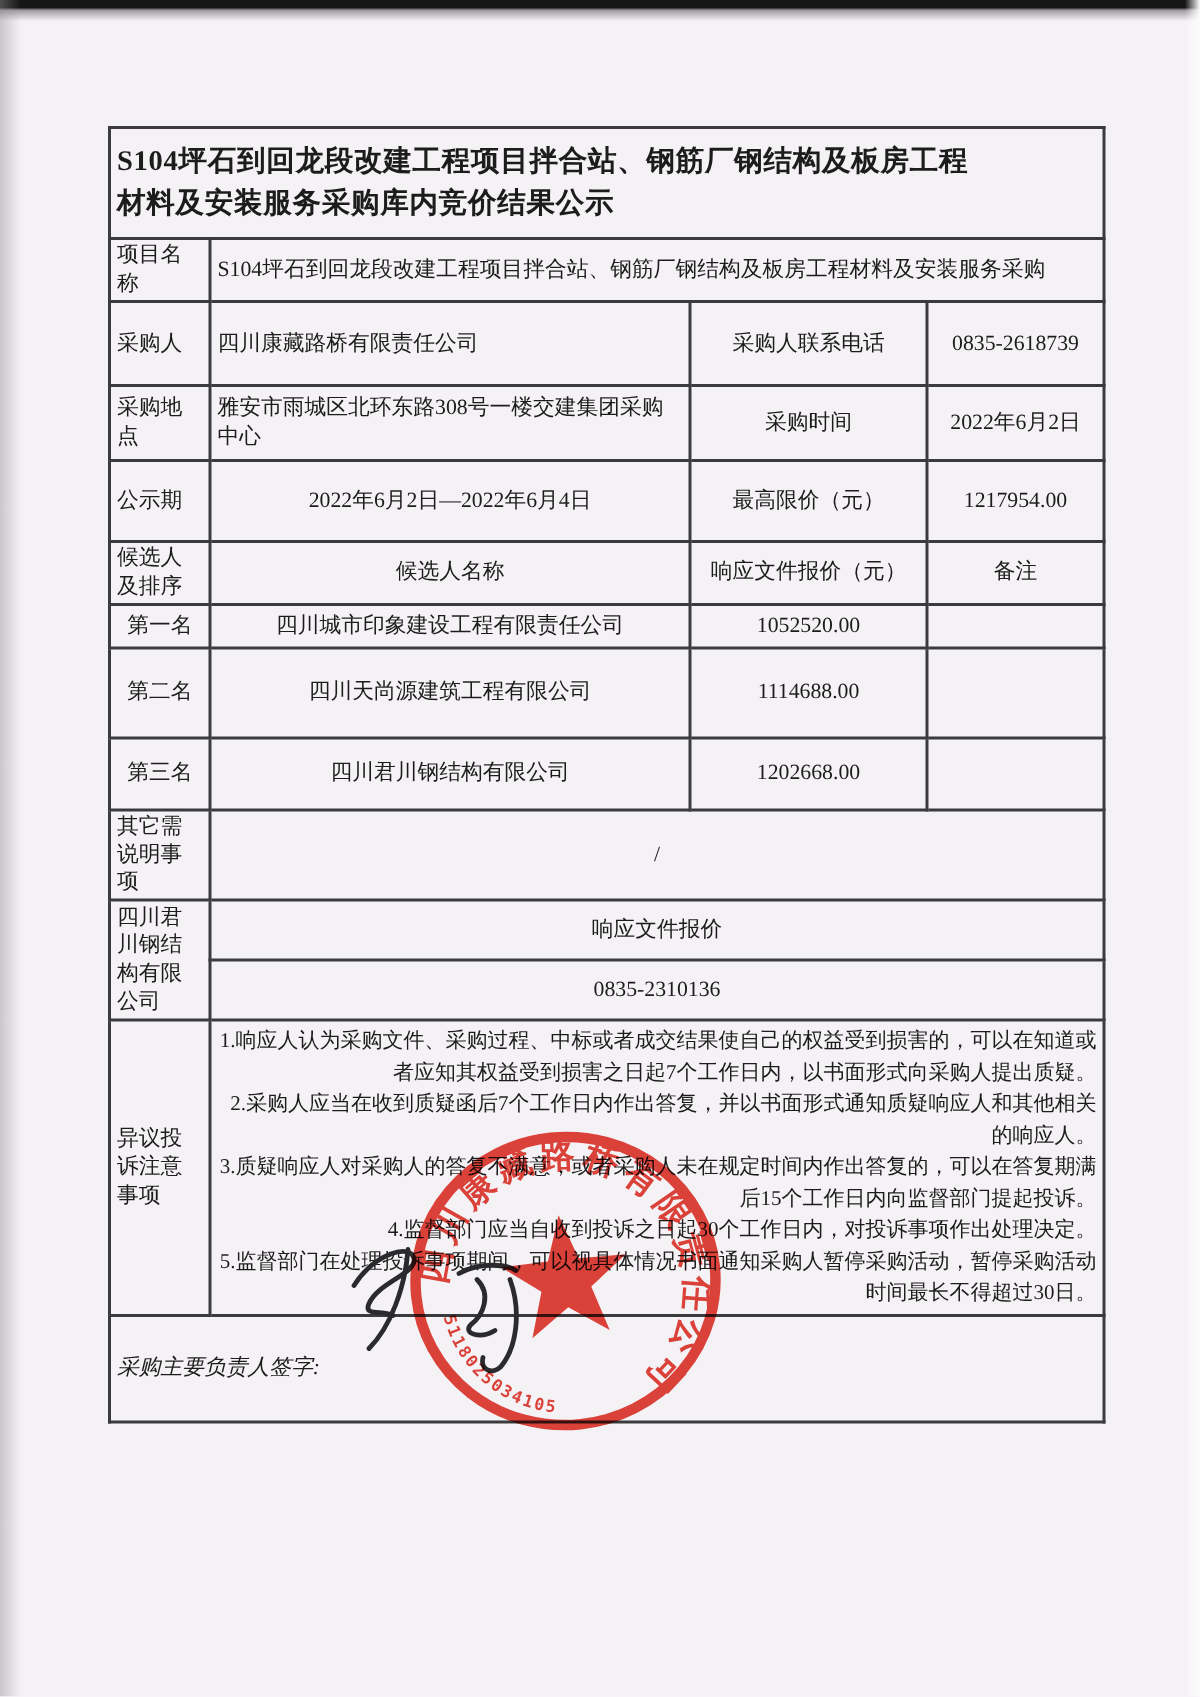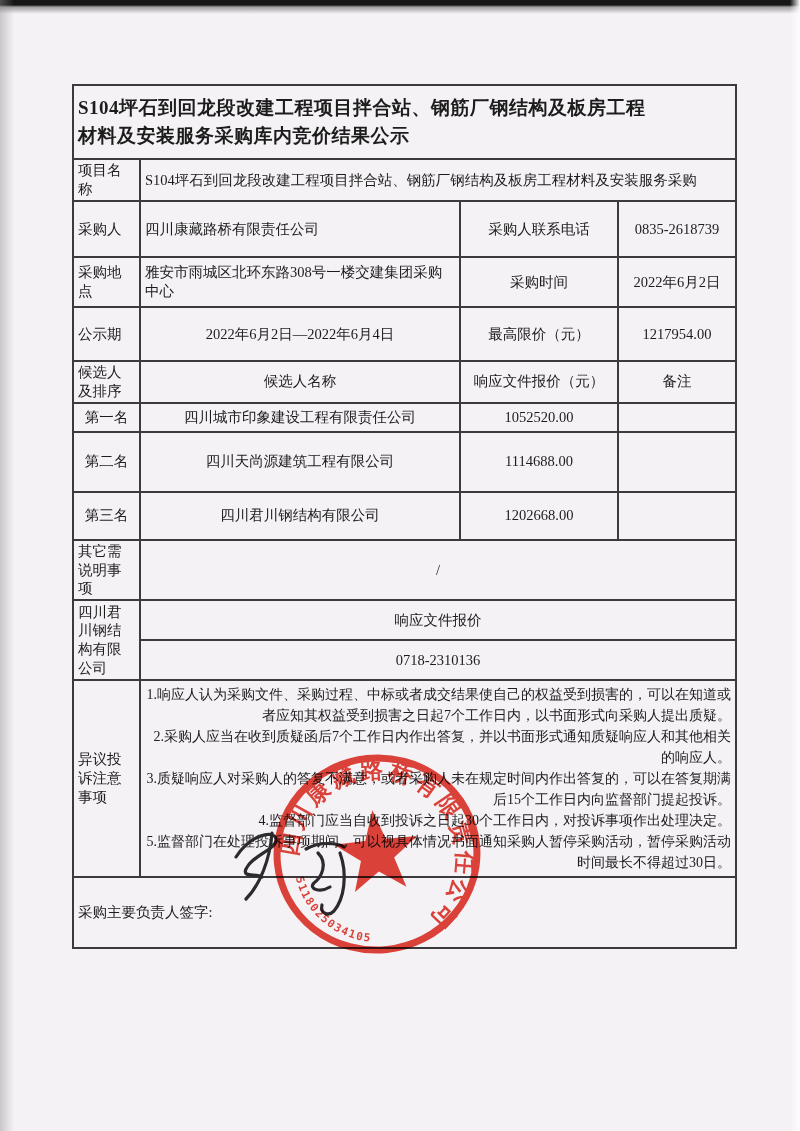--- a/index.html
+++ b/index.html
@@ -29,21 +29,21 @@
     overflow:hidden;
   }
   .c-label{padding-left:3px;padding-right:1px;margin-top:48px;}
   .center{text-align:center;margin-left:21px;}
   .left{text-align:left;}
   td.title-cell{height:70px;text-align:left;vertical-align:middle;border-bottom-width:2px;}
   .title-line{font-weight:bold;font-size:19px;line-height:1.45;letter-spacing:.5px;white-space:nowrap;}
   .proj-value{font-size:13.5px;white-space:nowrap;}
   .notes-cell{vertical-align:top;padding:6px 8px 4px 8px;}
   .note-item{font-size:14px;line-height:1.5;text-align:right;}
-  .sig-cell{height:67px;vertical-align:middle;padding-left:8px;font-size:15px;}
+  .sig-cell{height:67px;vertical-align:middle;padding-left:8px;font-size:15px;font-style:italic;}
   .muted-slash{font-size:15px;}
 
   .stamp{position:absolute;left:262px;top:748px;width:230px;height:212px;
     mix-blend-mode:multiply;opacity:.88;pointer-events:none;}
   .signature{position:absolute;left:222px;top:815px;width:180px;height:120px;
     pointer-events:none;}
 </style>
 </head>
 <body>
 
@@ -123,21 +123,21 @@
     <tr style="height:42px">
       <td class="c-label left">其它需说明事项</td>
       <td colspan="3" class="center muted-slash">/</td>
     </tr>
 
     <tr style="height:40px">
       <td rowspan="2" class="c-label left">四川君川钢结构有限公司</td>
       <td colspan="3" class="center">响应文件报价</td>
     </tr>
     <tr style="height:40px">
-      <td colspan="3" class="center">0718-2310136</td>
+      <td colspan="3" class="center">0835-2310136</td>
     </tr>
 
     <tr style="height:197px">
       <td class="c-label left">异议投诉注意事项</td>
       <td colspan="3" class="notes-cell">
         <div class="note-item">1.响应人认为采购文件、采购过程、中标或者成交结果使自己的权益受到损害的，可以在知道或者应知其权益受到损害之日起7个工作日内，以书面形式向采购人提出质疑。</div>
         <div class="note-item">2.采购人应当在收到质疑函后7个工作日内作出答复，并以书面形式通知质疑响应人和其他相关的响应人。</div>
         <div class="note-item">3.质疑响应人对采购人的答复不满意，或者采购人未在规定时间内作出答复的，可以在答复期满后15个工作日内向监督部门提起投诉。</div>
         <div class="note-item">4.监督部门应当自收到投诉之日起30个工作日内，对投诉事项作出处理决定。</div>
         <div class="note-item">5.监督部门在处理投诉事项期间，可以视具体情况书面通知采购人暂停采购活动，暂停采购活动时间最长不得超过30日。</div>

